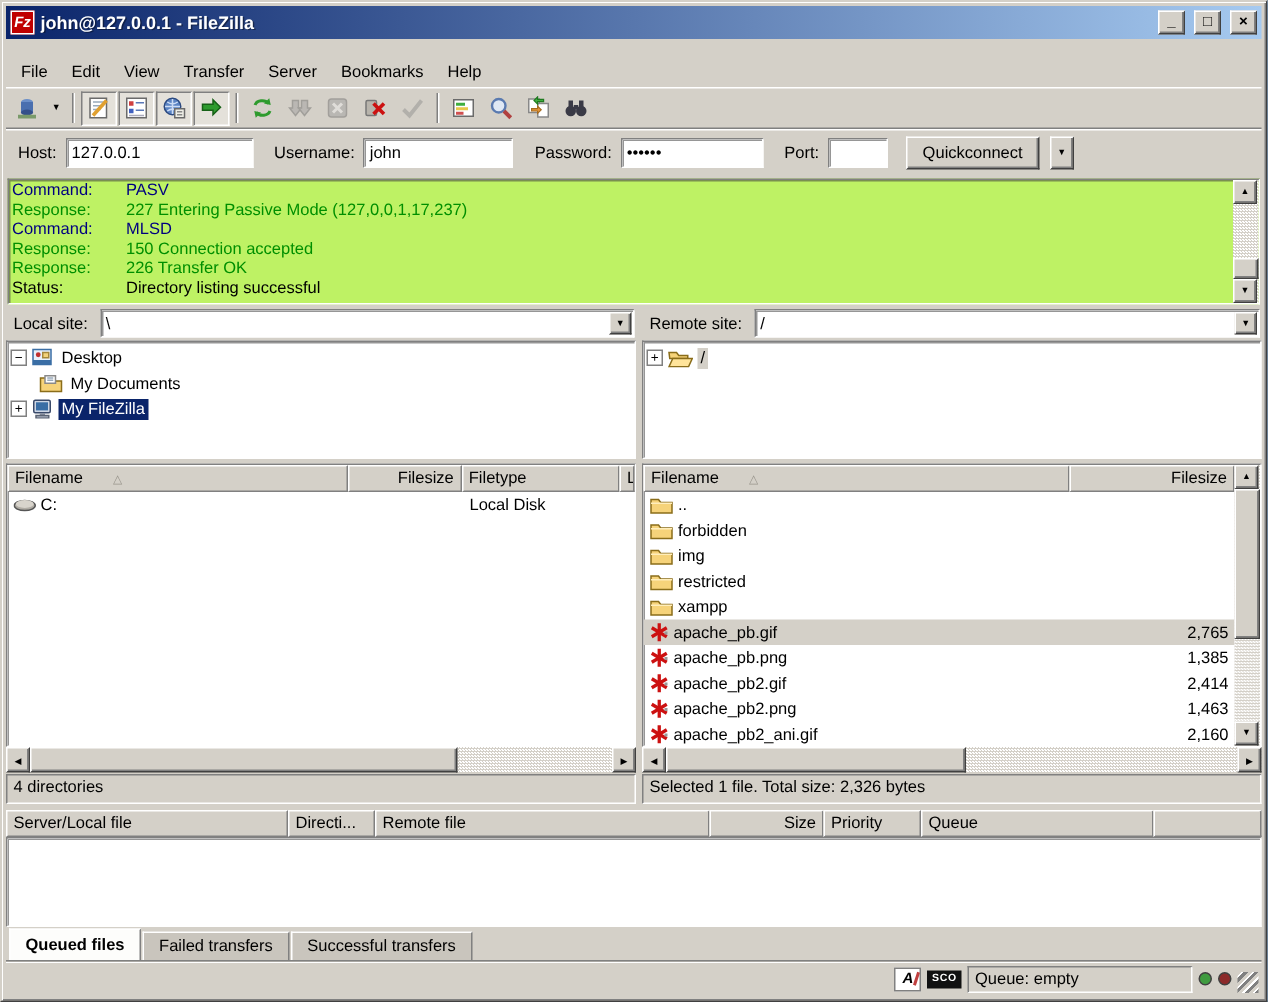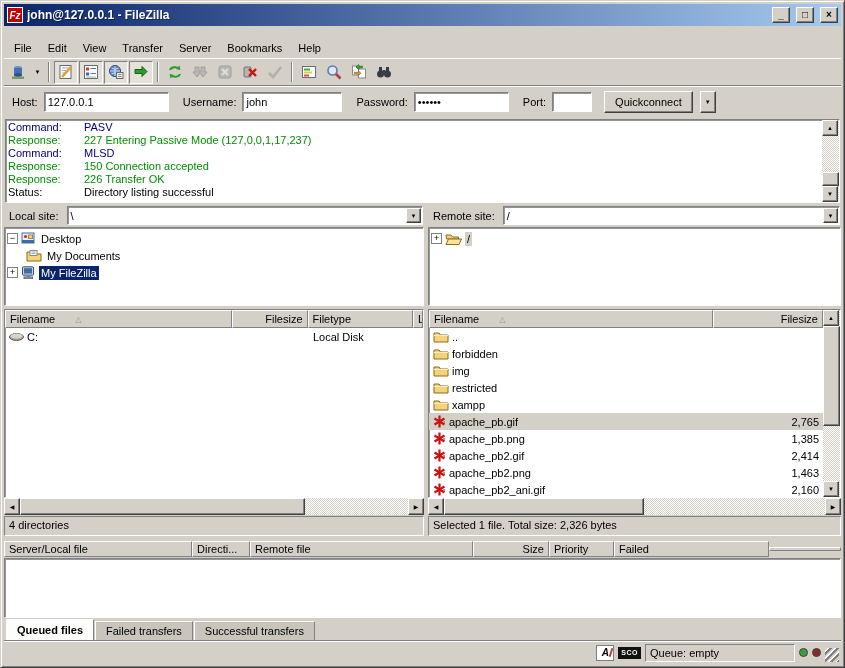--- a/index.html
+++ b/index.html
@@ -43,21 +43,21 @@
   .quickbar { height:33px; display:flex; align-items:center; gap:6px; padding:0 8px;
     border-top:1px solid #808080; box-shadow:0 1px 0 #fff inset; flex:0 0 auto; }
   .quickbar label { white-space:nowrap; }
   .quickbar input { height:20px; font-family:"Liberation Sans",sans-serif; font-size:11px;
     padding:0 3px; background:#fff; border:1px solid; border-color:#808080 #fff #fff #808080;
     box-shadow: inset 1px 1px 0 rgba(64,64,64,.55); outline:none; }
   .qc-btn { height:22px; padding:0 10px; font-size:11px; display:flex; align-items:center; }
   .qc-drop { height:22px; width:16px; display:flex; align-items:center; justify-content:center;
     font-size:6px; margin-left:1px; }
   
-  .log-wrap { height:84px; margin:1px 1px 2px 1px; background:#ffffff; display:flex; flex:0 0 auto; }
+  .log-wrap { height:84px; margin:1px 1px 2px 1px; background:#bef264; display:flex; flex:0 0 auto; }
   .log-body { flex:1; padding:1px 2px; overflow:hidden; }
   .log-line { display:flex; height:13px; line-height:13px; white-space:nowrap; }
   .log-label { width:76px; flex:0 0 auto; }
   .log-line.command { color:#000080; }
   .log-line.response { color:#008f00; }
   .log-line.status { color:#000; }
   
   .vscroll { width:17px; flex:0 0 auto; display:flex; flex-direction:column;
     background-image:repeating-conic-gradient(#fff 0% 25%, #d4d0c8 0% 50%);
     background-size:2px 2px; }
@@ -102,21 +102,21 @@
   .hdr-right { justify-content:flex-end; }
   .fl-body { flex:1; overflow:hidden; }
   .fl-row { height:17px; display:flex; align-items:center; white-space:nowrap; }
   .fl-row.selected { background:#d4d0c8; }
   .fl-cell { padding:0 4px; display:flex; align-items:center; gap:3px; overflow:hidden; }
   .fl-cell.num { justify-content:flex-end; }
   .pane-status { height:20px; margin-top:1px; padding:2px 4px; border:1px solid;
     border-color:#808080 #fff #fff #808080; white-space:nowrap; overflow:hidden; flex:0 0 auto; }
   
   .h-splitter { height:4px; flex:0 0 auto; }
-  .queue-header { height:18px; display:flex; background:#d4d0c8; flex:0 0 auto;align-items:center; }
+  .queue-header { height:18px; display:flex; background:#d4d0c8; flex:0 0 auto; }
   .queue-body { height:60px; background:#fff; flex:0 0 auto; }
   .queue-tabs { height:22px; display:flex; align-items:flex-end; padding-left:2px; gap:1px; flex:0 0 auto; }
   .tab { height:19px; padding:2px 10px; border:1px solid; border-color:#fff #808080 #808080 #fff;
     border-bottom:none; background:#c9c5bd; display:flex; align-items:center; }
   .tab.active { background:#fdfdfb; font-weight:bold; height:21px; }
   
   .statusbar { height:24px; display:flex; align-items:center; justify-content:flex-end;
     gap:4px; padding:2px 2px 2px 6px; border-top:1px solid #808080;
     box-shadow:0 1px 0 #fff inset; flex:0 0 auto; }
   .sb-badge-a { width:18px; height:16px; background:#fff; border:1px solid #808080;
@@ -674,21 +674,21 @@
     <div class="hdr-cell" style="width:223px">
         <span>Remote file</span>
       </div>
     <div class="hdr-cell hdr-right" style="width:76px">
         <span>Size</span>
       </div>
     <div class="hdr-cell" style="width:65px">
         <span>Priority</span>
       </div>
     <div class="hdr-cell" style="width:155px">
-        <span>Failed</span>
+        <span>Queue</span>
       </div>
     <div class="hdr-cell" style="flex:1"></div>
   </div>
   <div class="queue-body sunken"></div>
   <div class="queue-tabs">
     <div class="tab active">Queued files</div>
     <div class="tab">Failed transfers</div>
     <div class="tab">Successful transfers</div>
   </div>
 

